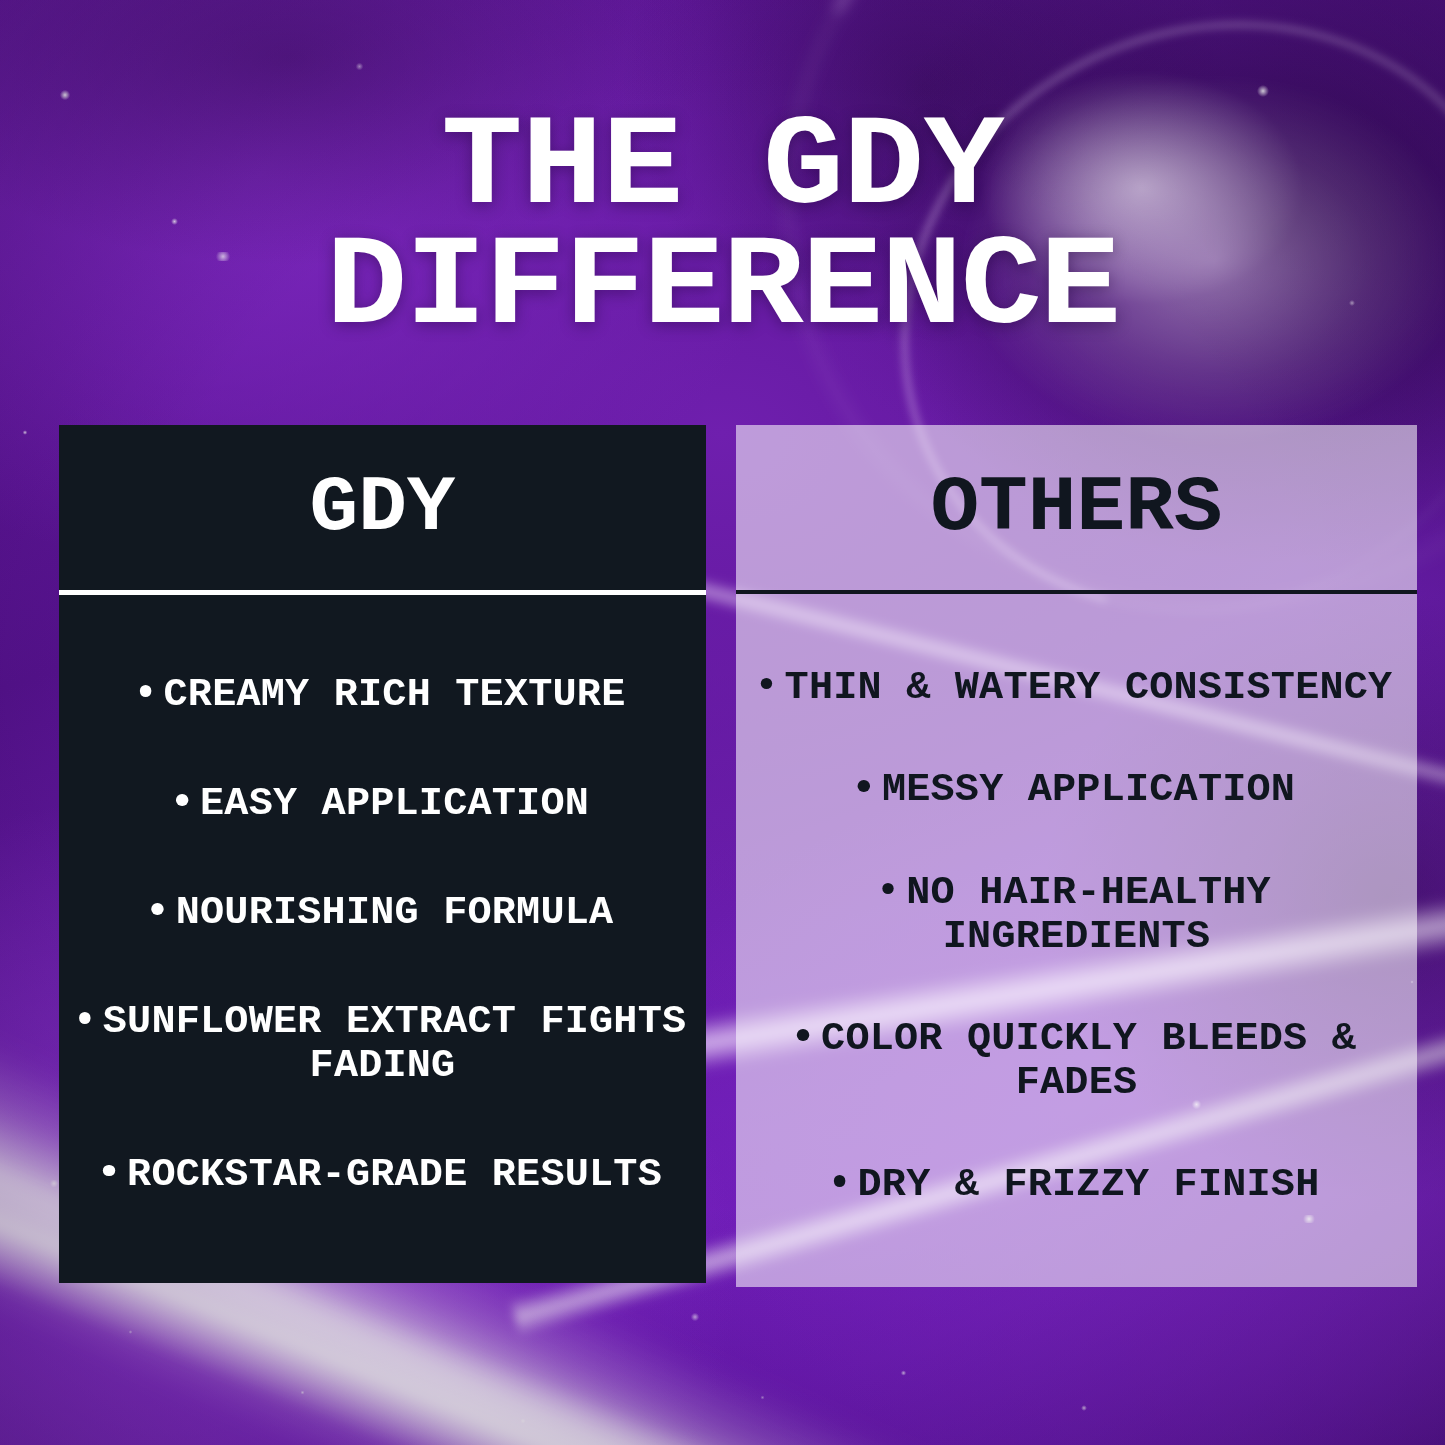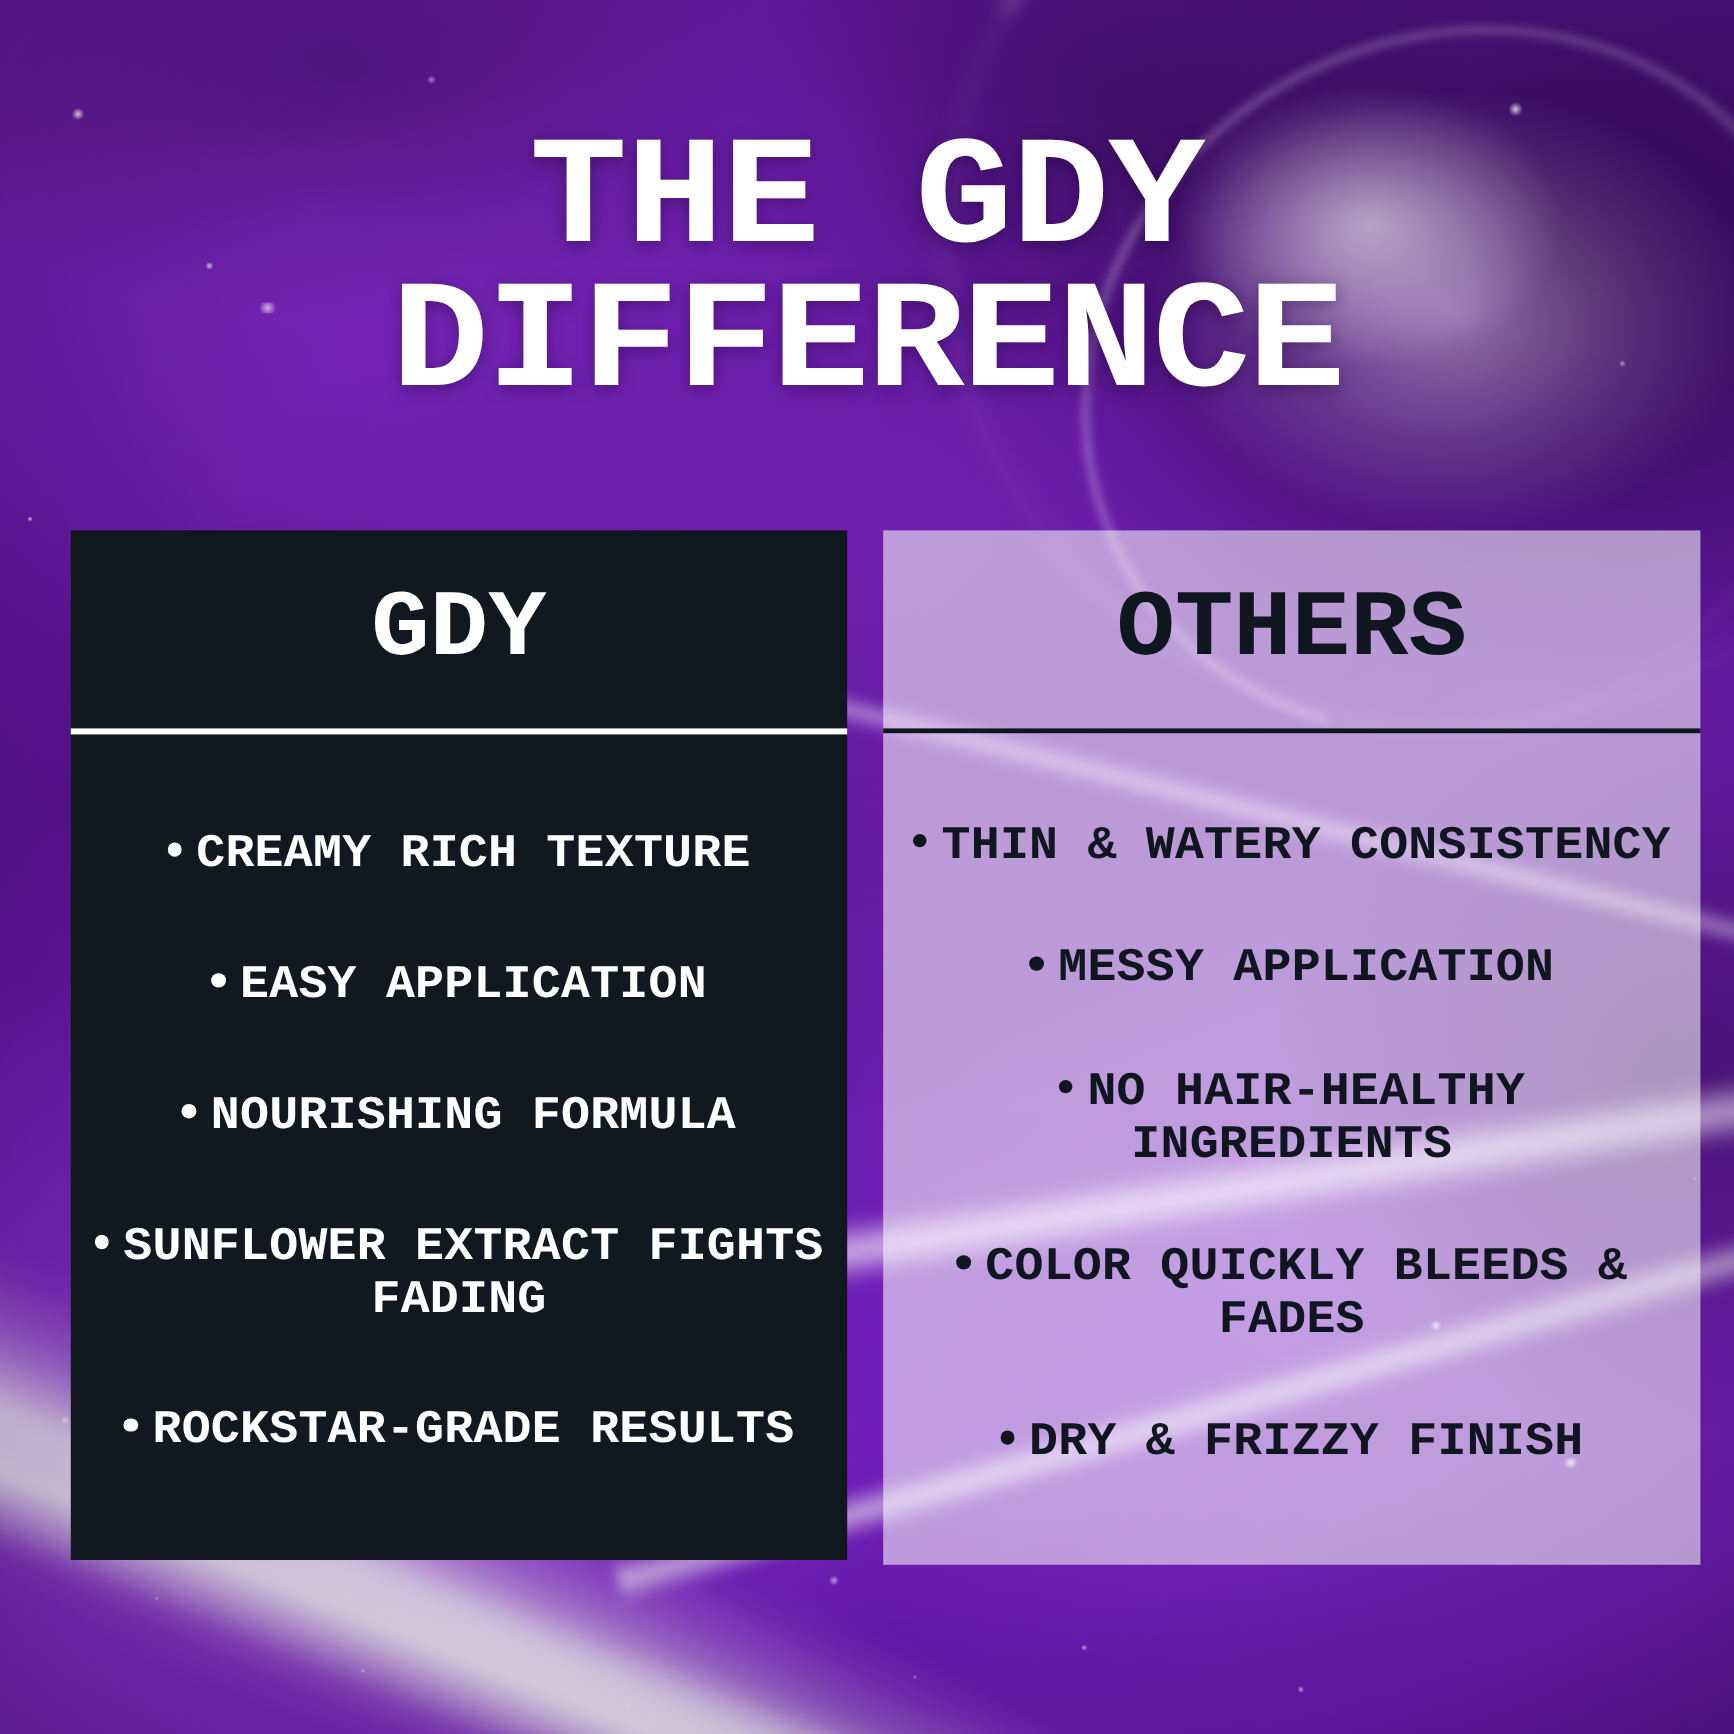--- a/index.html
+++ b/index.html
@@ -195,21 +195,21 @@
     letter-spacing:-1px;
     font-stretch:condensed;
     transform:scaleX(1.06);
     text-shadow:0 3px 14px rgba(26,2,48,.40);
   }
   .title .l2 { display:block; letter-spacing:-2px; }
 
   
   .panel {
     position:absolute;
-    top:442px;
+    top:425px;
     display:flex;
     flex-direction:column;
     align-items:stretch;
   }
 
   .panel-gdy {
     left:59px;
     width:647px;
     height:858px;
     background:#111820;

